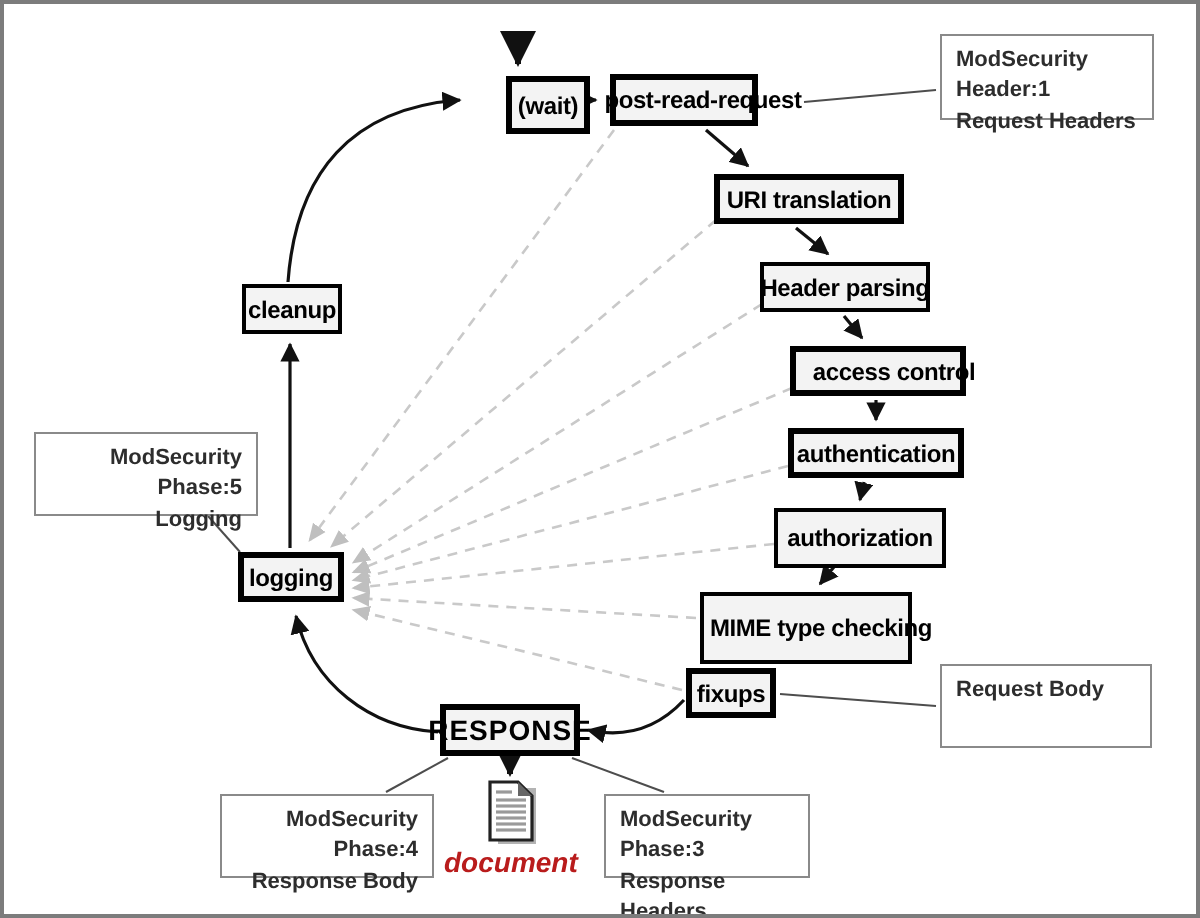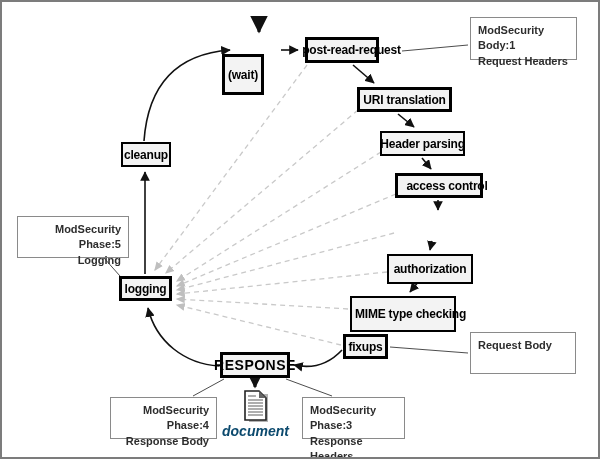--- a/index.html
+++ b/index.html
@@ -21,21 +21,21 @@
   .ann{
     position:absolute;box-sizing:border-box;background:#ffffff;
     border:1px solid #8a8a8a;color:#2d2d2d;
     font-weight:bold;font-size:11px;line-height:1.4;
     padding:5px 7px;z-index:3;
   }
   .ann span{display:block;}
   .ann.right{text-align:right;}
   .doc-label{
     position:absolute;z-index:3;text-align:right;
-    font-weight:bold;font-style:italic;font-size:14px;color:#0c4a6e;
+    font-weight:bold;font-style:italic;font-size:14px;color:#b91c1c;
   }
   .doc-icon{position:absolute;z-index:3;}
 </style>
 </head>
 <body>
 
 <div class="frame">
 
   <svg class="layer" width="600" height="459" viewBox="0 0 600 459">
     <defs>
@@ -77,34 +77,35 @@
       <path d="M417,279 L408,290" marker-end="url(#ah)"></path>
       <path d="M384,321 L374,329" marker-end="url(#ah)"></path>
       <path d="M340,348 C326,363 310,367 292,363" marker-end="url(#ah)"></path>
       <path d="M217,364 C183,362 154,340 146,306" marker-end="url(#ah)"></path>
       <path d="M143,272 L143,170" marker-end="url(#ah)"></path>
       <path d="M142,139 C146,84 174,52 228,48" marker-end="url(#ah)"></path>
       <path d="M253,378 L253,385" stroke-width="3" marker-end="url(#ah)"></path>
     </g>
   </svg>
 
-  <div class="node thick" style="left:220px;top:36px;width:42px;height:41px;margin-top:16px;">(wait)</div>
+  <div class="node thick" style="left:251px;top:36px;width:42px;height:29px;">(wait)</div>
   <div class="node thick" style="left:303px;top:35px;width:74px;height:26px;padding-left:19px;">post-read-request</div>
   <div class="node thick" style="left:355px;top:85px;width:95px;height:25px;">URI translation</div>
   <div class="node" style="left:378px;top:129px;width:85px;height:25px;">Header parsing</div>
   <div class="node thick" style="left:393px;top:171px;width:88px;height:25px;padding-left:16px;">access control</div>
+  <div class="node thick" style="left:392px;top:212px;width:88px;height:25px;">authentication</div>
   <div class="node" style="left:385px;top:252px;width:86px;height:30px;">authorization</div>
   <div class="node" style="left:348px;top:294px;width:106px;height:36px;padding-left:15px;">MIME type checking</div>
   <div class="node thick" style="left:341px;top:332px;width:45px;height:25px;">fixups</div>
   <div class="node thick response" style="left:218px;top:350px;width:70px;height:26px;">RESPONSE</div>
   <div class="node thick" style="left:117px;top:274px;width:53px;height:25px;">logging</div>
   <div class="node" style="left:119px;top:140px;width:50px;height:25px;">cleanup</div>
 
   <div class="ann" style="left:468px;top:15px;width:107px;height:43px;">
-    <span>ModSecurity Body:1</span>
+    <span>ModSecurity Header:1</span>
     <span>Request Headers</span>
   </div>
   <div class="ann" style="left:468px;top:330px;width:106px;height:42px;">
     <span>Request Body</span>
   </div>
   <div class="ann" style="left:300px;top:395px;width:103px;height:42px;">
     <span>ModSecurity Phase:3</span>
     <span>Response Headers</span>
   </div>
   <div class="ann right" style="left:108px;top:395px;width:107px;height:42px;">

